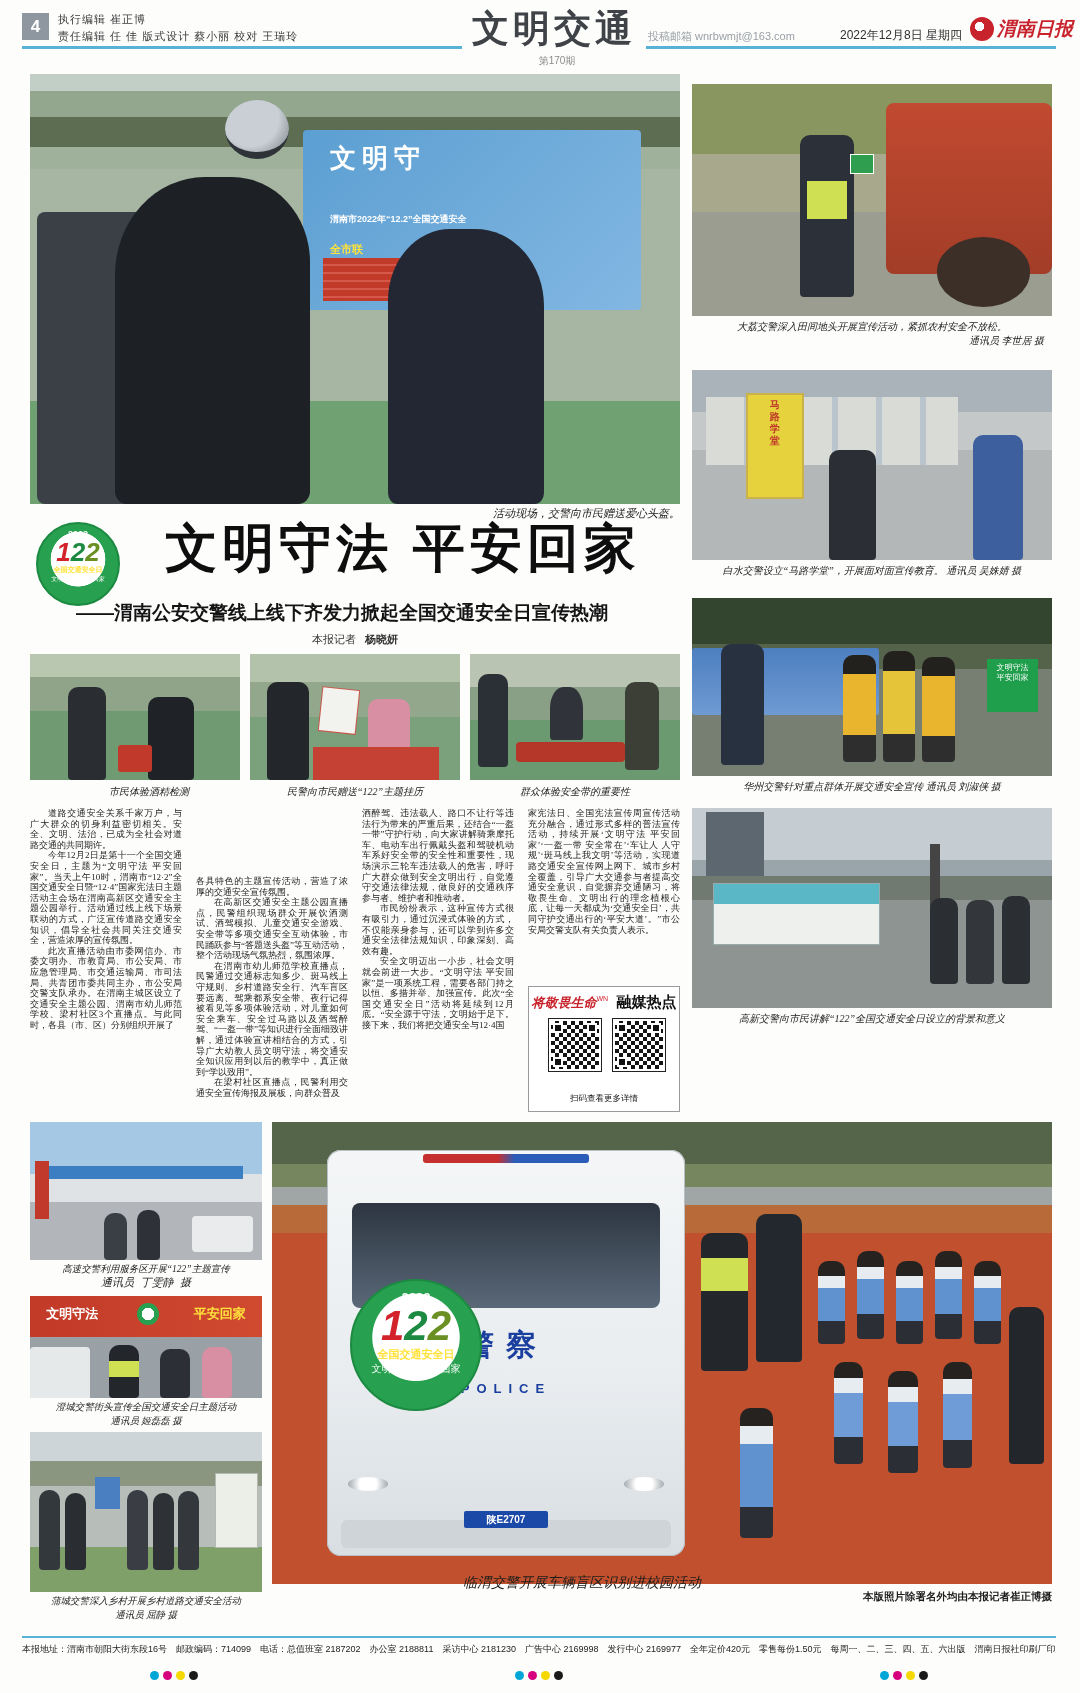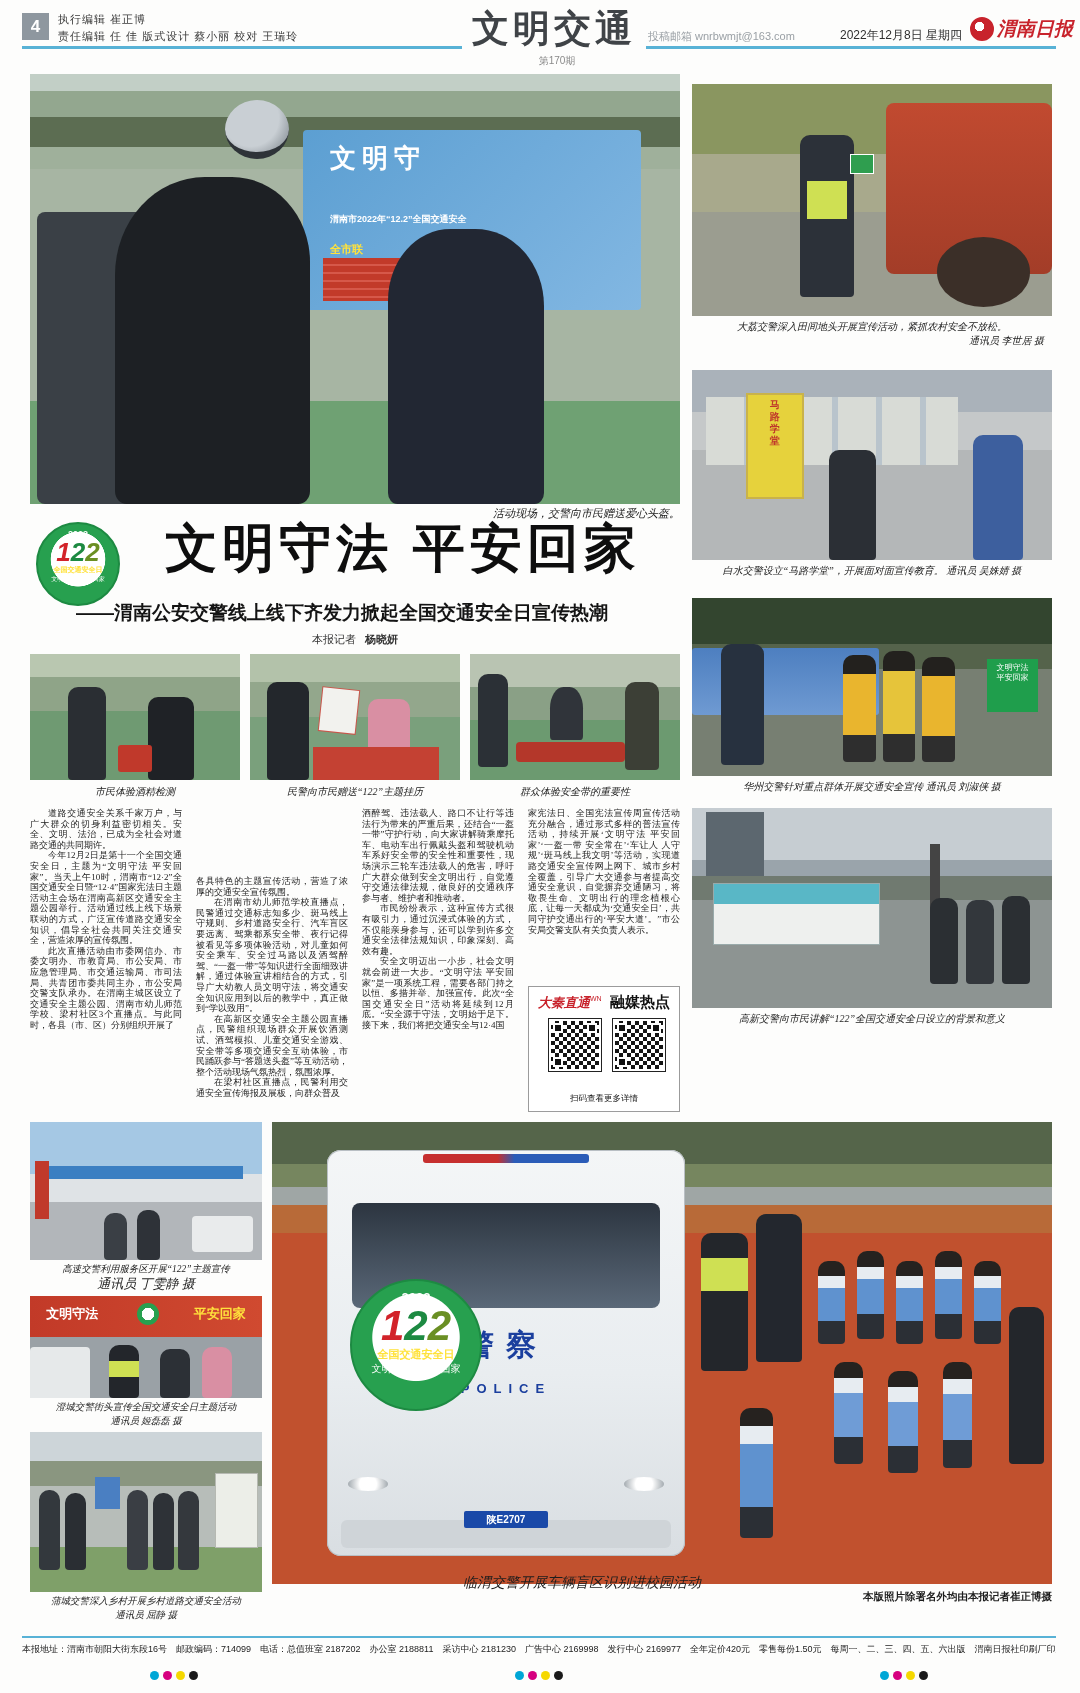--- a/index.html
+++ b/index.html
@@ -142,21 +142,21 @@
     <span>本报记者</span>
     <b>杨晓妍</b>
   </div>
 
   <div class="ph" style="left:30px;top:654px;width:210px;height:126px;
        background:linear-gradient(180deg,#b9c7b0 0 18%,#8fa488 18% 45%,#6f9a72 45% 100%);">
     <div class="fig" style="left:18%;bottom:0;width:18%;height:74%;background:#2a2e33;"></div>
     <div class="fig" style="left:56%;bottom:0;width:22%;height:66%;background:#1f2226;"></div>
     <div class="abs" style="left:42%;bottom:6%;width:16%;height:22%;background:#c0392b;border-radius:3px;"></div>
   </div>
-  <div class="cap" style="left:30px;top:785px;width:210px;">市民体验酒精检测</div>
+  <div class="cap" style="left:44px;top:785px;width:210px;">市民体验酒精检测</div>
 
   <div class="ph" style="left:250px;top:654px;width:210px;height:126px;
        background:linear-gradient(180deg,#b3c2aa 0 22%,#93a78c 22% 50%,#7aa07c 50% 100%);">
     <div class="fig" style="left:8%;bottom:0;width:20%;height:78%;background:#23272c;"></div>
     <div class="fig" style="left:56%;bottom:0;width:20%;height:64%;background:#d98fa3;"></div>
     <div class="abs" style="left:30%;bottom:0;width:60%;height:26%;background:#c44133;"></div>
     <div class="abs" style="left:34%;top:28%;width:17%;height:34%;background:#f2f2ee;transform:rotate(6deg);box-shadow:0 0 0 1px #c9554a;"></div>
   </div>
   <div class="cap" style="left:250px;top:785px;width:210px;">民警向市民赠送“122”主题挂历</div>
 
@@ -169,36 +169,36 @@
   </div>
   <div class="cap" style="left:470px;top:785px;width:210px;">群众体验安全带的重要性</div>
 
   <div class="artcol" style="left:30px;top:808px;height:306px;">
     <p>道路交通安全关系千家万户，与广大群众的切身利益密切相关。安全、文明、法治，已成为全社会对道路交通的共同期许。</p>
     <p>今年12月2日是第十一个全国交通安全日，主题为“文明守法 平安回家”。当天上午10时，渭南市“12·2”全国交通安全日暨“12·4”国家宪法日主题活动主会场在渭南高新区交通安全主题公园举行。活动通过线上线下场景联动的方式，广泛宣传道路交通安全知识，倡导全社会共同关注交通安全，营造浓厚的宣传氛围。</p>
     <p>此次直播活动由市委网信办、市委文明办、市教育局、市公安局、市应急管理局、市交通运输局、市司法局、共青团市委共同主办，市公安局交警支队承办。在渭南主城区设立了交通安全主题公园、渭南市幼儿师范学校、梁村社区3个直播点。与此同时，各县（市、区）分别组织开展了</p>
   </div>
   <div class="artcol" style="left:196px;top:852px;height:306px;margin-top:24px;">
     <p class="cont">各具特色的主题宣传活动，营造了浓厚的交通安全宣传氛围。</p>
+    <p>在高新区交通安全主题公园直播点，民警组织现场群众开展饮酒测试、酒驾模拟、儿童交通安全游戏、安全带等多项交通安全互动体验，市民踊跃参与“答题送头盔”等互动活动，整个活动现场气氛热烈，氛围浓厚。</p>
     <p>在渭南市幼儿师范学校直播点，民警通过交通标志知多少、斑马线上守规则、乡村道路安全行、汽车盲区要远离、驾乘都系安全带、夜行记得被看见等多项体验活动，对儿童如何安全乘车、安全过马路以及酒驾醉驾、“一盔一带”等知识进行全面细致讲解，通过体验宣讲相结合的方式，引导广大幼教人员文明守法，将交通安全知识应用到以后的教学中，真正做到“学以致用”。</p>
-    <p>在高新区交通安全主题公园直播点，民警组织现场群众开展饮酒测试、酒驾模拟、儿童交通安全游戏、安全带等多项交通安全互动体验，市民踊跃参与“答题送头盔”等互动活动，整个活动现场气氛热烈，氛围浓厚。</p>
     <p>在梁村社区直播点，民警利用交通安全宣传海报及展板，向群众普及</p>
   </div>
   <div class="artcol" style="left:362px;top:808px;height:306px;">
     <p class="cont">酒醉驾、违法载人、路口不让行等违法行为带来的严重后果，还结合“一盔一带”守护行动，向大家讲解骑乘摩托车、电动车出行佩戴头盔和驾驶机动车系好安全带的安全性和重要性，现场演示三轮车违法载人的危害，呼吁广大群众做到安全文明出行，自觉遵守交通法律法规，做良好的交通秩序参与者、维护者和推动者。</p>
     <p>市民纷纷表示，这种宣传方式很有吸引力，通过沉浸式体验的方式，不仅能亲身参与，还可以学到许多交通安全法律法规知识，印象深刻、高效有趣。</p>
     <p>安全文明迈出一小步，社会文明就会前进一大步。“文明守法 平安回家”是一项系统工程，需要各部门持之以恒、多措并举、加强宣传。此次“全国交通安全日”活动将延续到12月底。“安全源于守法，文明始于足下。接下来，我们将把交通安全与12·4国</p>
   </div>
   <div class="artcol" style="left:528px;top:808px;height:174px;">
     <p class="cont">家宪法日、全国宪法宣传周宣传活动充分融合，通过形式多样的普法宣传活动，持续开展‘文明守法 平安回家’‘一盔一带 安全常在’‘车让人 人守规’‘斑马线上我文明’等活动，实现道路交通安全宣传网上网下、城市乡村全覆盖，引导广大交通参与者提高交通安全意识，自觉摒弃交通陋习，将敬畏生命、文明出行的理念植根心底，让每一天都成为‘交通安全日’，共同守护交通出行的‘平安大道’。”市公安局交警支队有关负责人表示。</p>
   </div>
 
   <div class="abs qrbox">
     <div class="qr-head">
-      <span class="qr-brand">大秦直通</span><span class="qr-sub">WN</span>
+      <span class="qr-brand">将敬畏生命</span><span class="qr-sub">WN</span>
       <span class="qr-title">融媒热点</span>
     </div>
     <div class="qr" style="left:20px;">
       <span class="qm" style="left:2px;top:2px;"></span>
         <span class="qm" style="right:2px;top:2px;"></span>
         <span class="qm" style="left:2px;bottom:2px;"></span>
     </div>
     <div class="qr" style="left:84px;">
       <span class="qm" style="left:2px;top:2px;"></span>
         <span class="qm" style="right:2px;top:2px;"></span>
@@ -269,21 +269,21 @@
 
   <div class="ph" style="left:30px;top:1122px;width:232px;height:138px;
        background:linear-gradient(180deg,#a5c8e4 0 38%,#dfe3e6 38% 58%,#b2b6ba 58% 100%);">
     <div class="abs" style="left:8%;top:32%;width:84%;height:9%;background:#3b7fc2;"></div>
     <div class="abs" style="left:2%;top:28%;width:6%;height:42%;background:#c0392b;"></div>
     <div class="fig" style="left:32%;bottom:0;width:10%;height:34%;background:#3a3f45;"></div>
     <div class="fig" style="left:46%;bottom:0;width:10%;height:36%;background:#2e3238;"></div>
     <div class="abs" style="right:4%;bottom:6%;width:26%;height:26%;background:#e9ebec;border-radius:4px;"></div>
   </div>
   <div class="cap" style="left:30px;top:1263px;width:232px;font-size:9.5px;">高速交警利用服务区开展“122”主题宣传</div>
-  <div class="cap credit" style="left:30px;top:1277px;width:232px;font-size:13px;">通讯员 丁雯静 摄</div>
+  <div class="cap credit" style="left:30px;top:1277px;width:232px;font-size:11px;font-family:Liberation Mono, monospace;">通讯员 丁雯静 摄</div>
 
   <div class="ph" style="left:30px;top:1296px;width:232px;height:102px;background:#9aa1a6;">
     <div class="abs" style="left:0;top:0;width:100%;height:40%;background:linear-gradient(90deg,#c23a28,#d04a30);">
       <span class="bantxt" style="left:7%;top:22%;font-size:13px;">文明守法</span>
       <span class="abs" style="left:46%;top:18%;width:22px;height:22px;border-radius:50%;background:radial-gradient(circle,#fff 0 40%,#27a04f 41% 100%);"></span>
       <span class="bantxt" style="right:7%;top:22%;font-size:13px;color:#ffe23c;">平安回家</span>
     </div>
     <div class="abs" style="left:0;bottom:0;width:26%;height:50%;background:#e6e9ea;border-radius:4px 4px 0 0;"></div>
     <div class="fig" style="left:34%;bottom:0;width:13%;height:52%;background:linear-gradient(180deg,#23262b 0 30%,#cfe053 30% 60%,#23262b 60% 100%);"></div>
     <div class="fig" style="left:56%;bottom:0;width:13%;height:48%;background:#2c3036;"></div>

